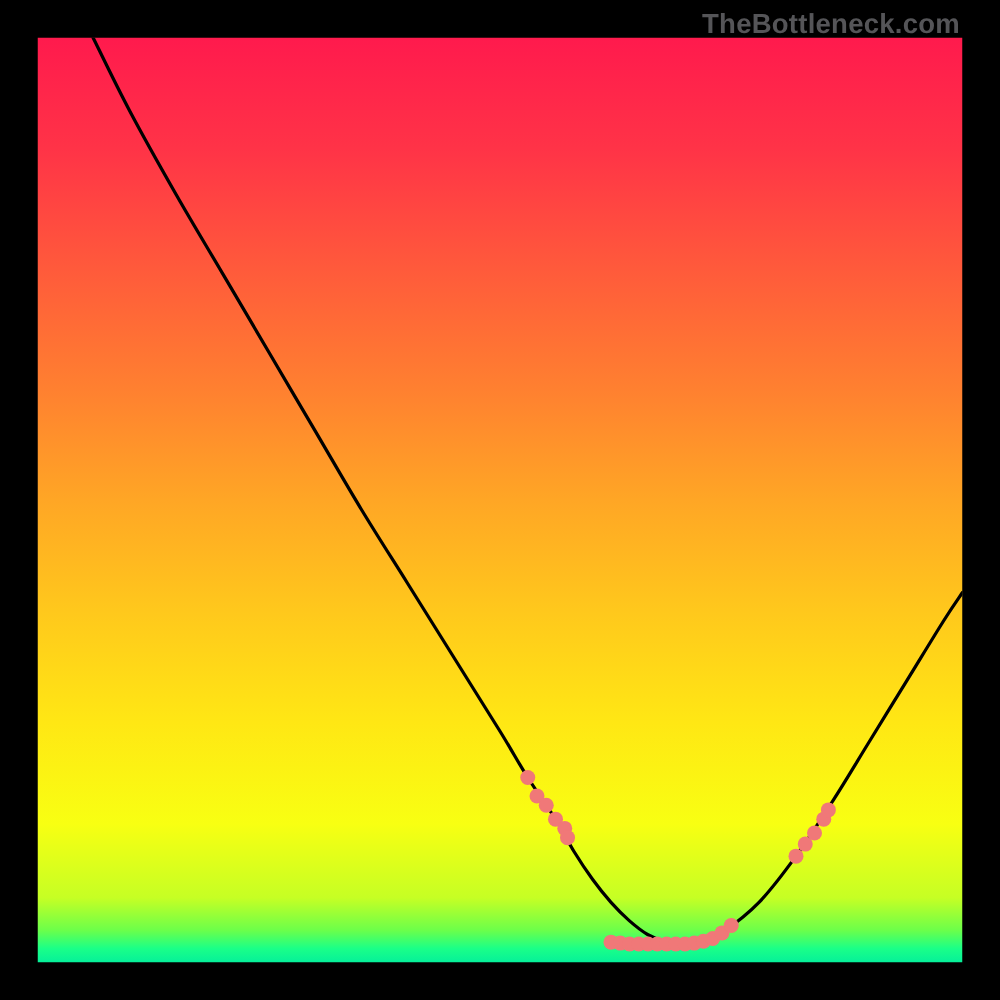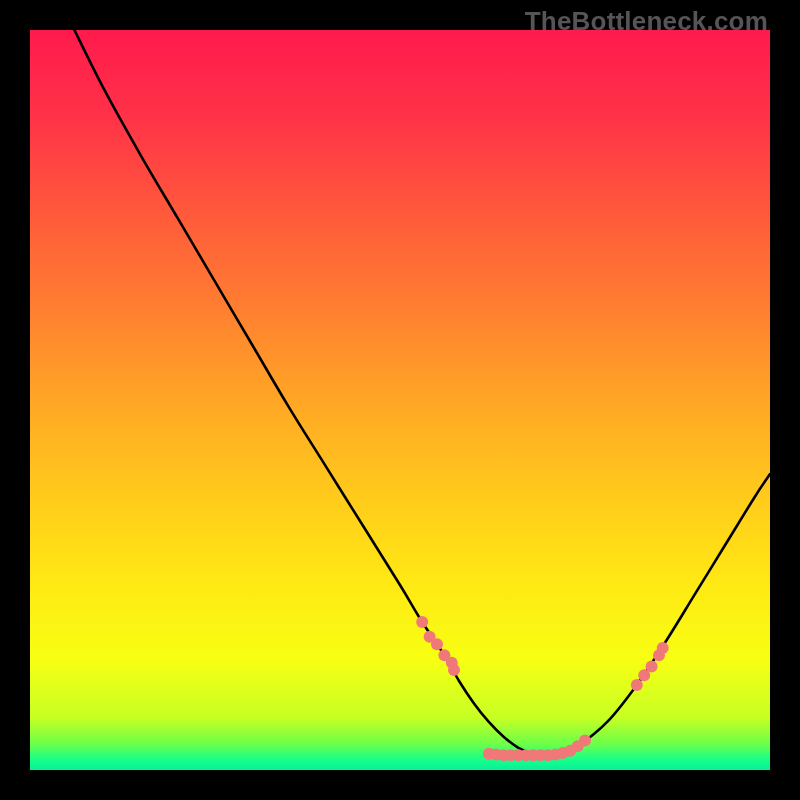--- a/index.html
+++ b/index.html
@@ -24,21 +24,21 @@
     left: 0;
     top: 0;
     width: 740px;
     height: 740px;
   }
   .watermark {
     position: absolute;
     top: 6px;
     right: 32px;
     color: #555558;
-    font-size: 26px;
+    font-size: 22px;
     font-weight: 600;
     letter-spacing: 0.2px;
     user-select: none;
   }
   svg { display: block; }
 </style>
 </head>
 <body>
 
 <div class="watermark">TheBottleneck.com</div>

